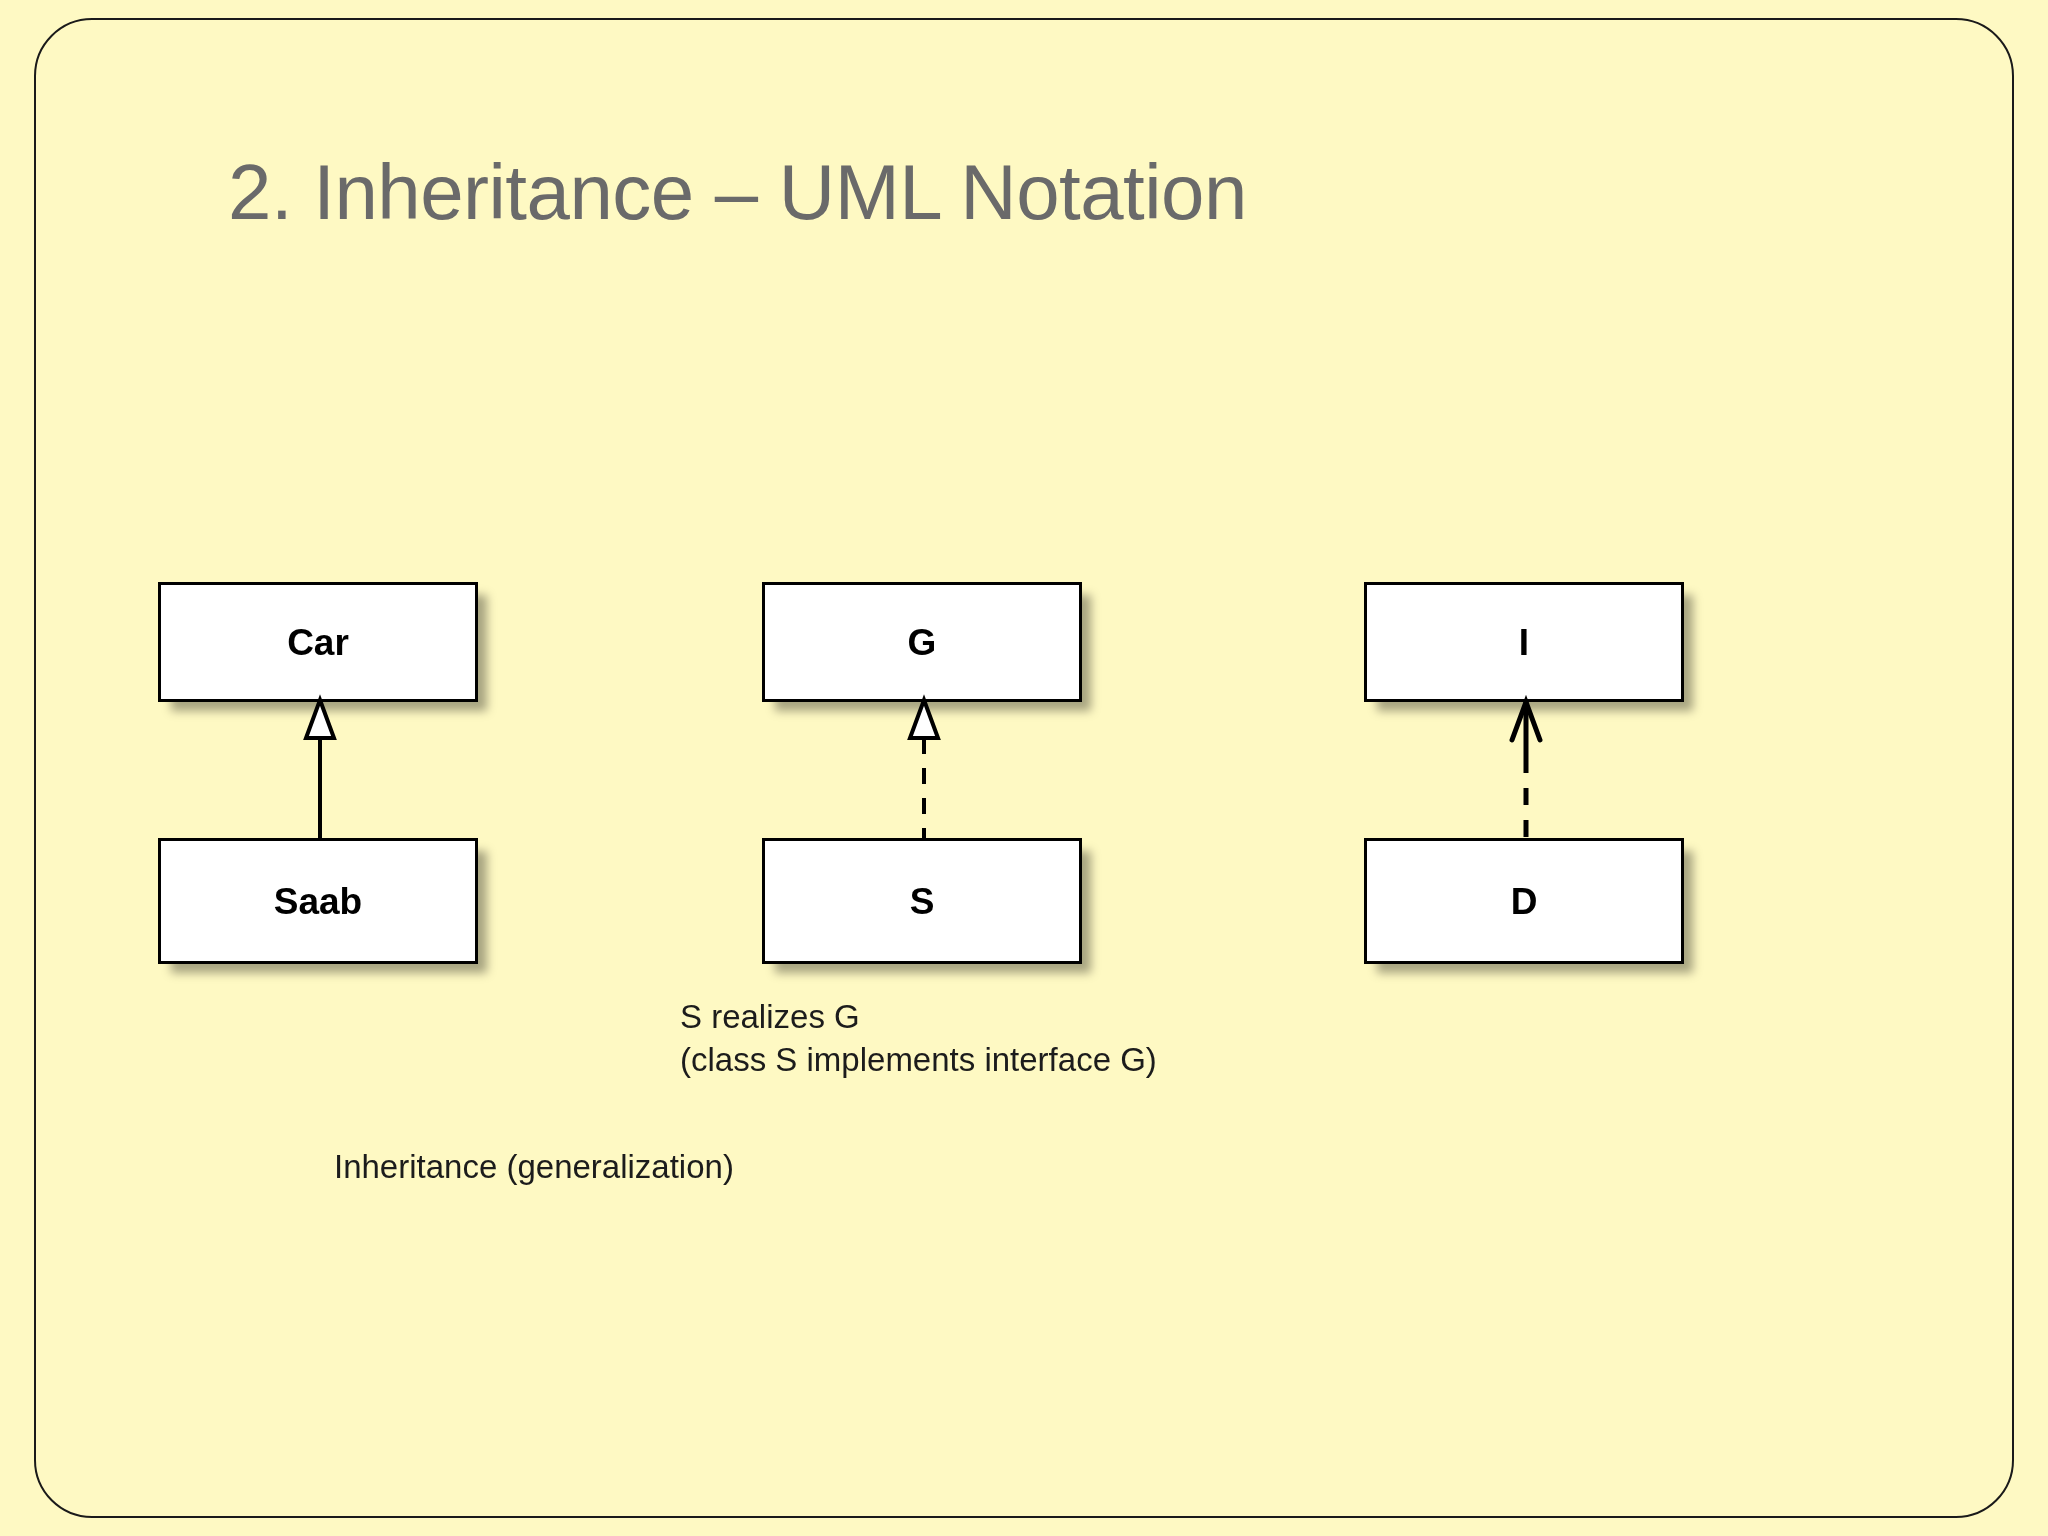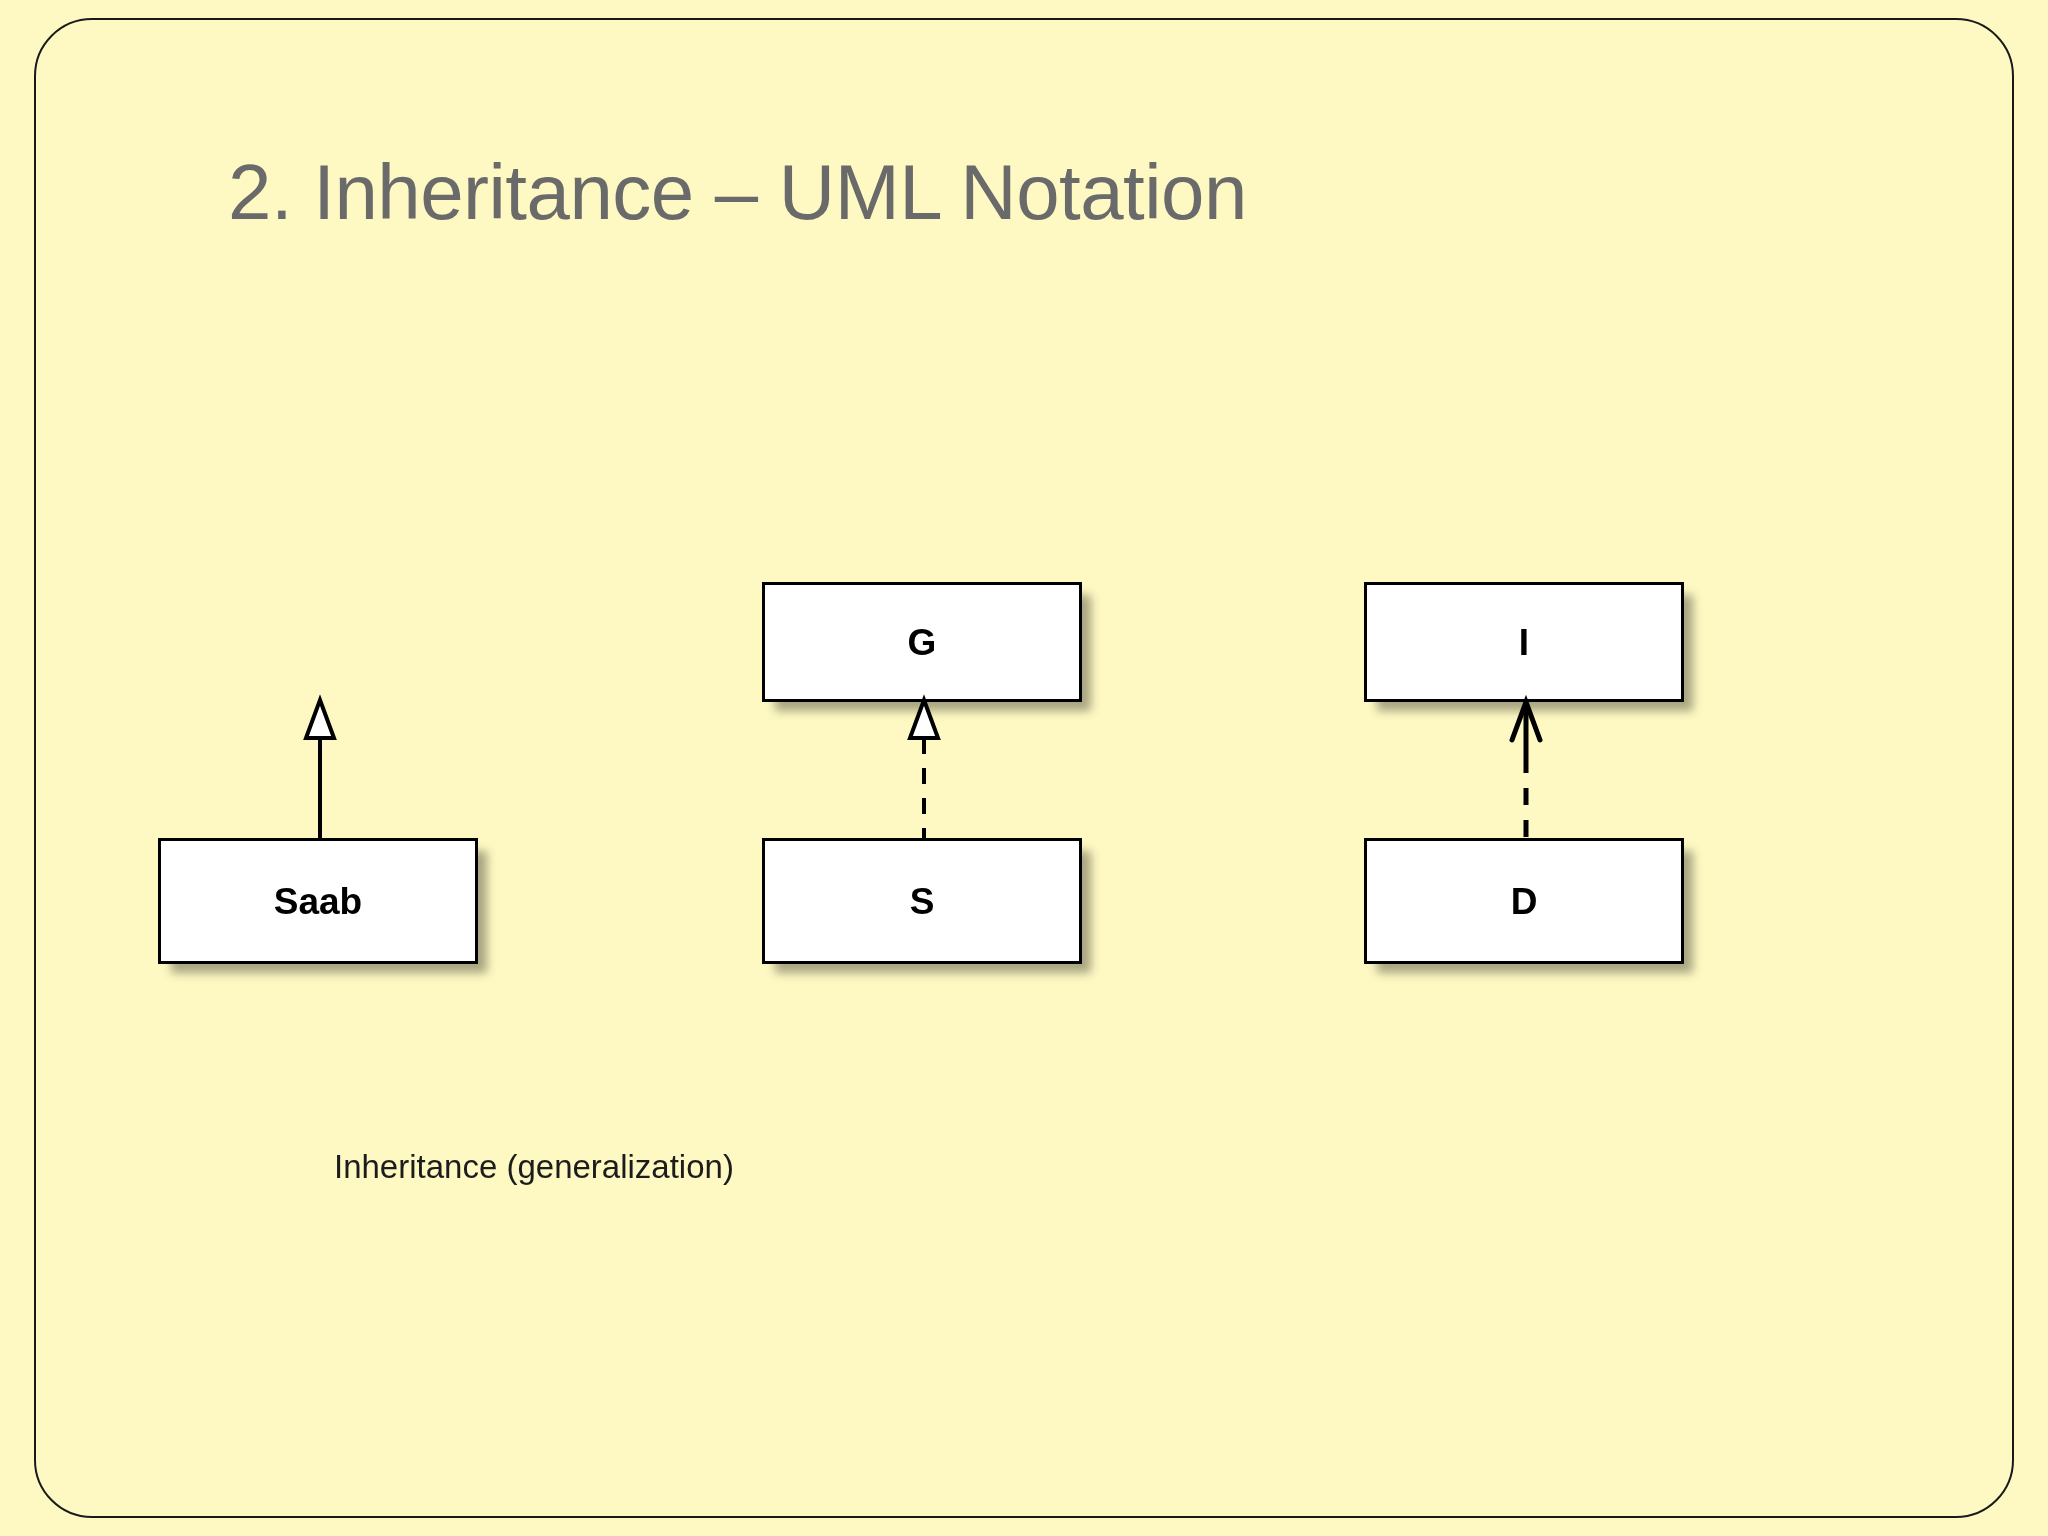--- a/index.html
+++ b/index.html
@@ -115,20 +115,23 @@
 <body>
 
 <div id="slide">
 
   <div id="slide-frame"></div>
 
   <div id="slide-title">2. Inheritance – UML Notation</div>
 
   <div id="diagram">
 
+    <div class="uml-box" id="box-car">
+      <span class="box-label">Car</span>
+    </div>
 
     <svg class="connector-svg" id="conn-inherit" viewBox="0 0 84 146" xmlns="http://www.w3.org/2000/svg">
 
       <polygon points="42,2 56,40 28,40" fill="#ffffff" stroke="#000000" stroke-width="4"></polygon>
 
       <line x1="42" y1="40" x2="42" y2="146" stroke="#000000" stroke-width="4"></line>
     </svg>
 
     <div class="uml-box" id="box-saab">
       <span class="box-label">Saab</span>
@@ -141,20 +144,22 @@
 
     <svg class="connector-svg" id="conn-realize" viewBox="0 0 84 146" xmlns="http://www.w3.org/2000/svg">
       <polygon points="42,2 56,40 28,40" fill="#ffffff" stroke="#000000" stroke-width="4"></polygon>
       <line x1="42" y1="40" x2="42" y2="146" stroke="#000000" stroke-width="4" stroke-dasharray="16 14"></line>
     </svg>
 
     <div class="uml-box" id="box-s">
       <span class="box-label">S</span>
     </div>
 
+    <div class="caption" id="cap-realize">S realizes G
+(class S implements interface G)</div>
 
     <div class="uml-box" id="box-i">
       <span class="box-label">I</span>
     </div>
 
     <svg class="connector-svg" id="conn-dependency" viewBox="0 0 84 146" xmlns="http://www.w3.org/2000/svg">
 
       <path d="M 28,42 L 42,4 L 56,42" fill="none" stroke="#000000" stroke-width="5" stroke-linecap="round" stroke-linejoin="miter"></path>
       <line x1="42" y1="4" x2="42" y2="58" stroke="#000000" stroke-width="5"></line>
       <line x1="42" y1="58" x2="42" y2="146" stroke="#000000" stroke-width="5" stroke-dasharray="17 15"></line>

